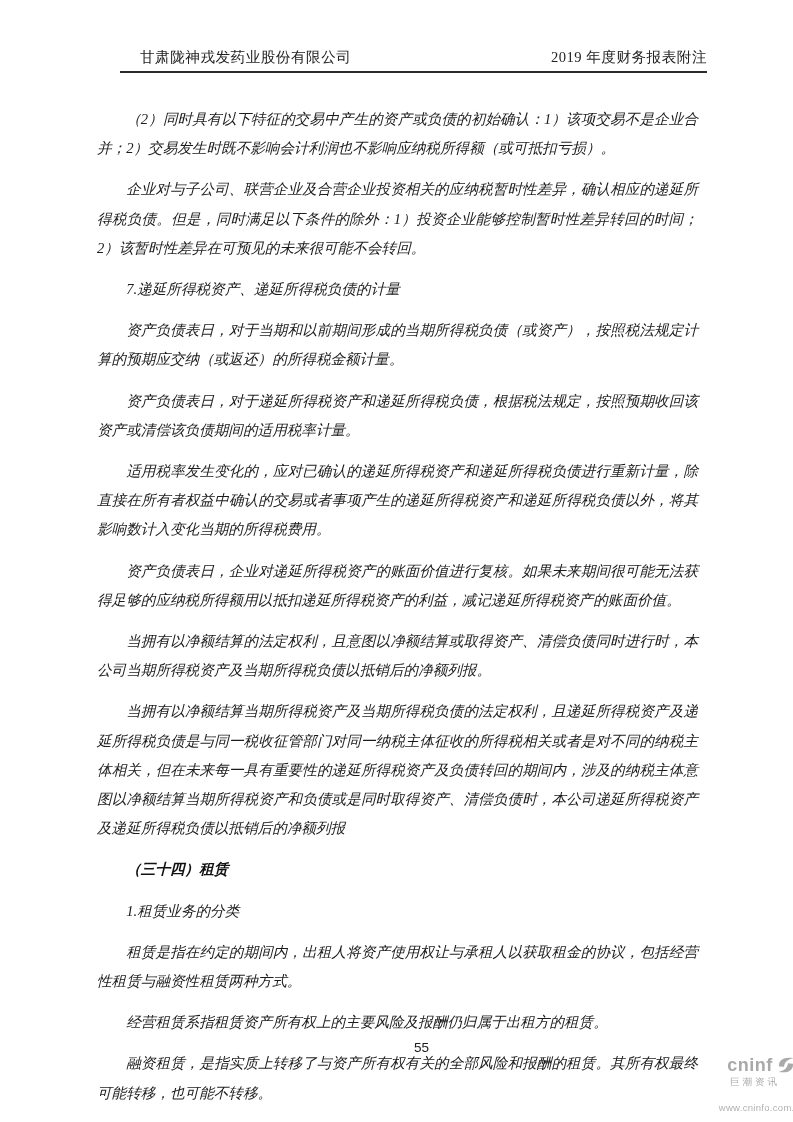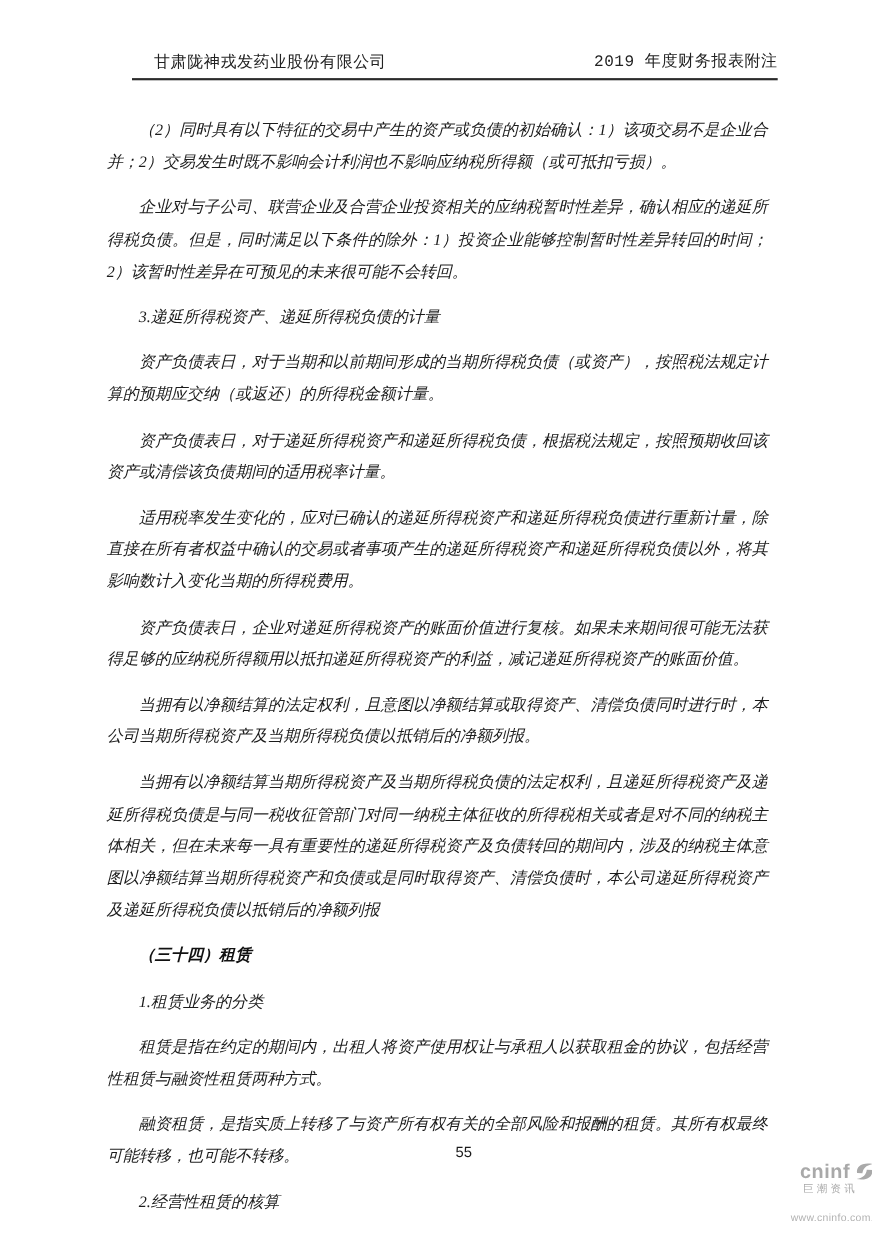--- a/index.html
+++ b/index.html
@@ -32,21 +32,20 @@
     font-size: 14.6px;
     line-height: 18px;
     color: #222222;
   }
   .header .company {
     padding-left: 20px;
     letter-spacing: 0.5px;
   }
   .header .doc-title {
     letter-spacing: 0.5px;
-    font-family: Liberation Mono, monospace;
   }
   
   .doc-body {
     position: absolute;
     top: 93px;
     left: 85px;
     width: 625px;
     font-size: 14.6px;
     line-height: 29.2px;
     text-align: justify;
@@ -123,30 +122,31 @@
 <div class="page">
 
   <div class="header">
     <span class="company">甘肃陇神戎发药业股份有限公司</span>
     <span class="doc-title">2019 年度财务报表附注</span>
   </div>
 
   <div class="doc-body">
     <p>（2）同时具有以下特征的交易中产生的资产或负债的初始确认：1）该项交易不是企业合并；2）交易发生时既不影响会计利润也不影响应纳税所得额（或可抵扣亏损）。</p>
     <p>企业对与子公司、联营企业及合营企业投资相关的应纳税暂时性差异，确认相应的递延所得税负债。但是，同时满足以下条件的除外：1）投资企业能够控制暂时性差异转回的时间；2）该暂时性差异在可预见的未来很可能不会转回。</p>
-    <p>3.递延所得税资产、递延所得税负债的计量</p>
+    <p>7.递延所得税资产、递延所得税负债的计量</p>
     <p>资产负债表日，对于当期和以前期间形成的当期所得税负债（或资产），按照税法规定计算的预期应交纳（或返还）的所得税金额计量。</p>
     <p>资产负债表日，对于递延所得税资产和递延所得税负债，根据税法规定，按照预期收回该资产或清偿该负债期间的适用税率计量。</p>
     <p>适用税率发生变化的，应对已确认的递延所得税资产和递延所得税负债进行重新计量，除直接在所有者权益中确认的交易或者事项产生的递延所得税资产和递延所得税负债以外，将其影响数计入变化当期的所得税费用。</p>
     <p>资产负债表日，企业对递延所得税资产的账面价值进行复核。如果未来期间很可能无法获得足够的应纳税所得额用以抵扣递延所得税资产的利益，减记递延所得税资产的账面价值。</p>
     <p>当拥有以净额结算的法定权利，且意图以净额结算或取得资产、清偿负债同时进行时，本公司当期所得税资产及当期所得税负债以抵销后的净额列报。</p>
     <p>当拥有以净额结算当期所得税资产及当期所得税负债的法定权利，且递延所得税资产及递延所得税负债是与同一税收征管部门对同一纳税主体征收的所得税相关或者是对不同的纳税主体相关，但在未来每一具有重要性的递延所得税资产及负债转回的期间内，涉及的纳税主体意图以净额结算当期所得税资产和负债或是同时取得资产、清偿负债时，本公司递延所得税资产及递延所得税负债以抵销后的净额列报</p>
     <p class="heading">（三十四）租赁</p>
     <p>1.租赁业务的分类</p>
     <p>租赁是指在约定的期间内，出租人将资产使用权让与承租人以获取租金的协议，包括经营性租赁与融资性租赁两种方式。</p>
+    <p>经营租赁系指租赁资产所有权上的主要风险及报酬仍归属于出租方的租赁。</p>
     <p>融资租赁，是指实质上转移了与资产所有权有关的全部风险和报酬的租赁。其所有权最终可能转移，也可能不转移。</p>
     <p>2.经营性租赁的核算</p>
   </div>
 
   <div class="page-number">55</div>
 
   <div class="cninfo-logo">
     <div class="brand-row">
       <span class="brand">cninf</span>
       <span class="swirl">

